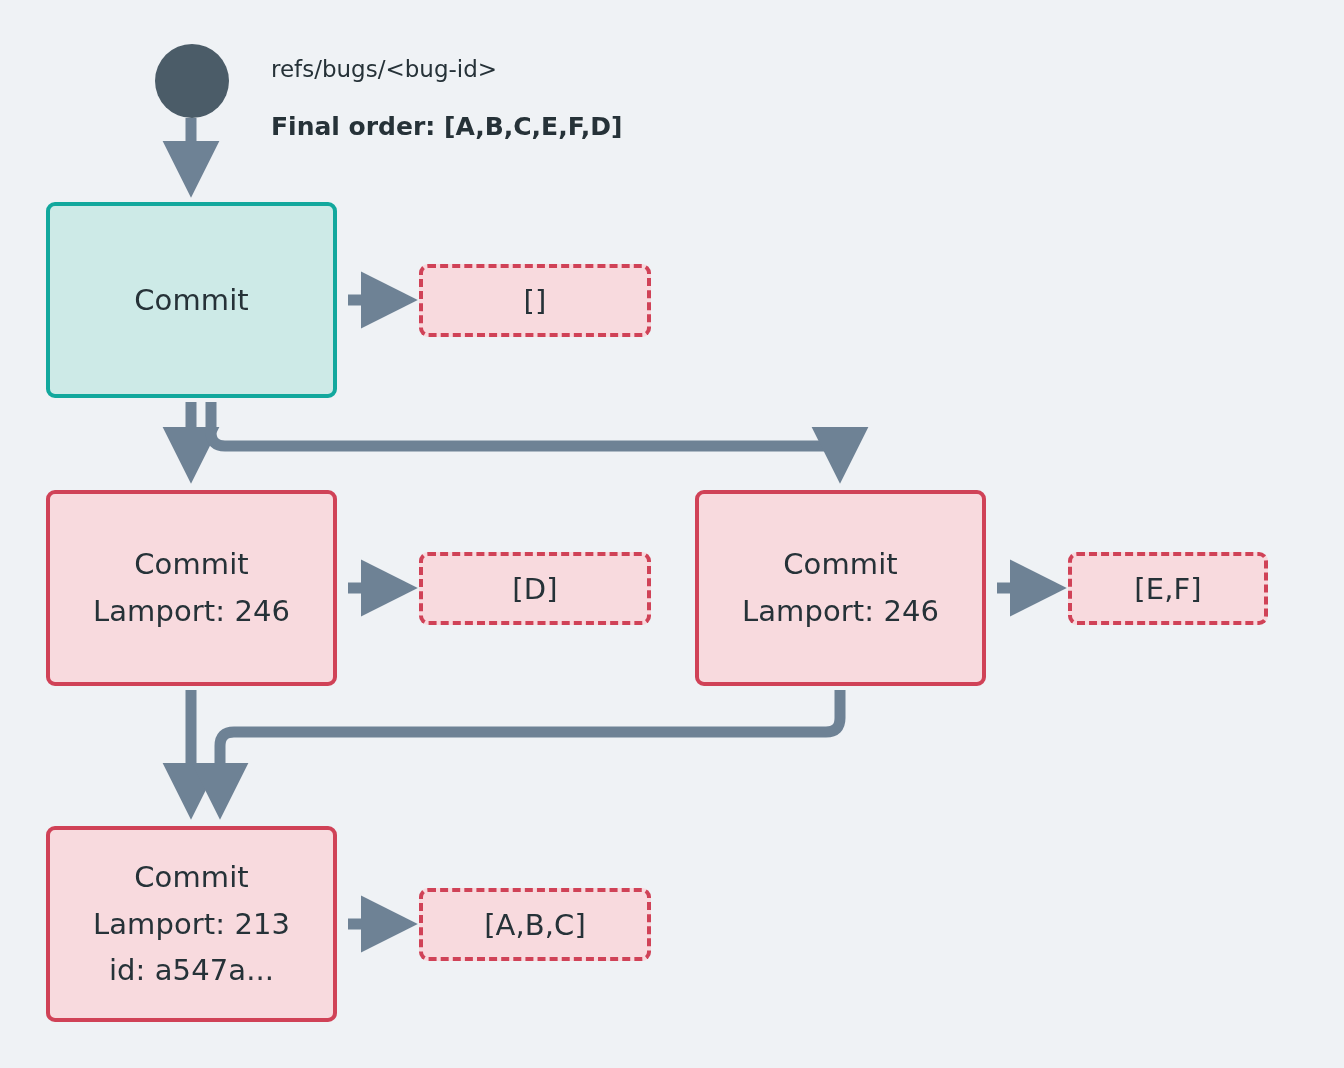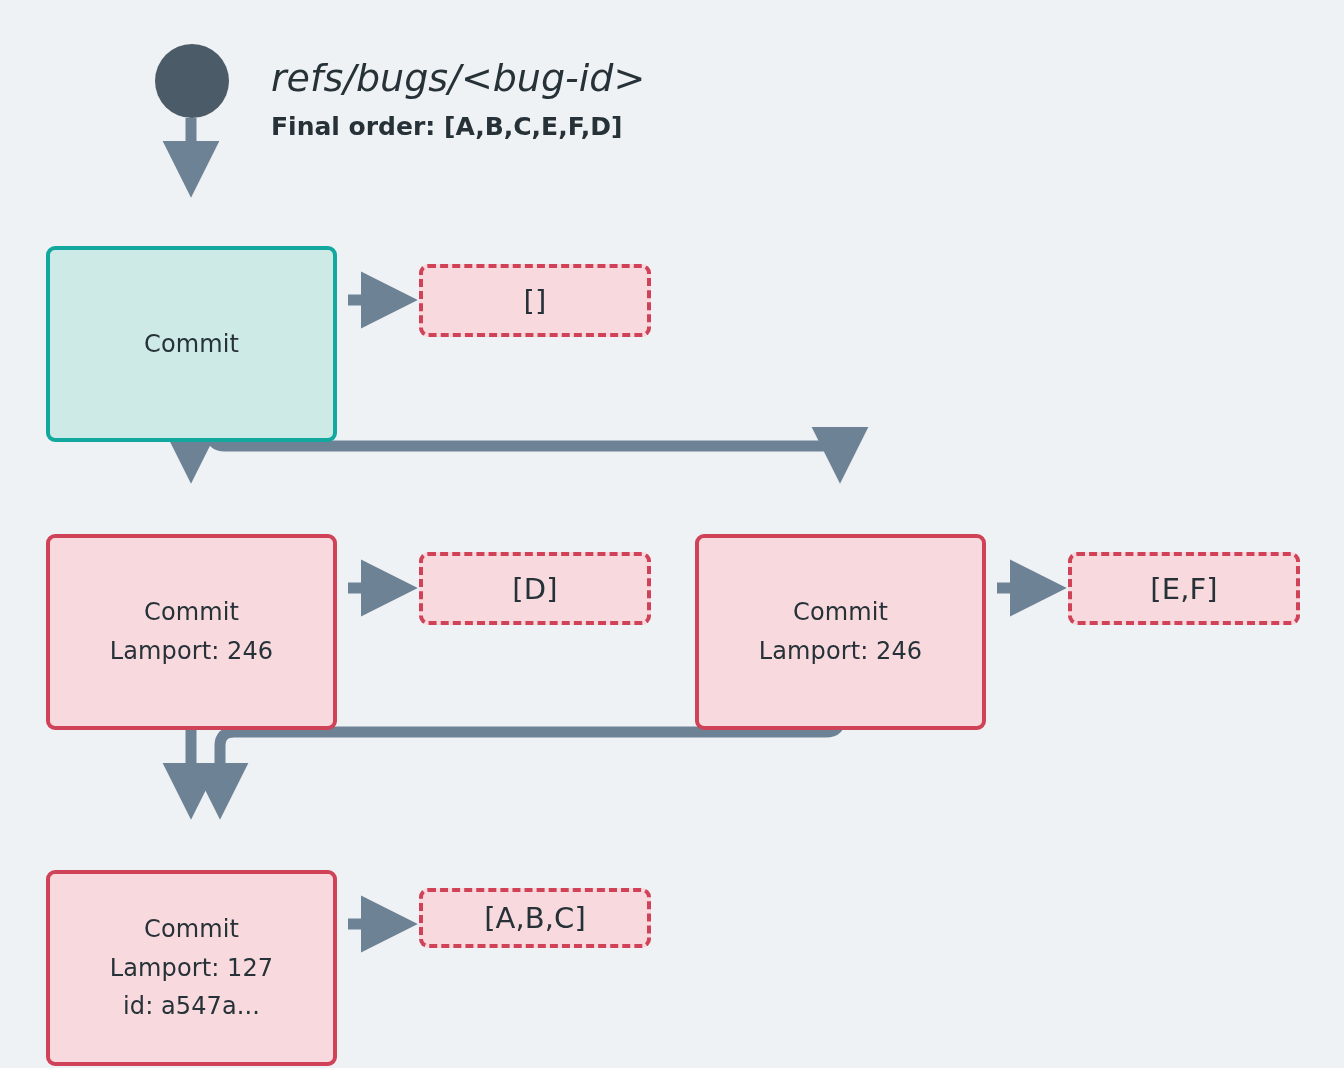--- a/index.html
+++ b/index.html
@@ -29,25 +29,24 @@
 
   .node {
     position: absolute;
     box-sizing: border-box;
     display: flex;
     flex-direction: column;
     align-items: center;
     justify-content: center;
     border-radius: 9px;
     color: #263238;
-    font-size: 24px;
+    font-size: 29px;
     line-height: 1.62;
     text-align: center;
     letter-spacing: .1px;
-    margin-top: 44px;
   }
   .node .ln {
     display: block;
     white-space: nowrap;
   }
 
   .commit-start {
     background: #cdeae7;
     border: 4px solid #12a89d;
   }
@@ -76,23 +75,22 @@
     border-radius: 50%;
     background: #4b5c68;
   }
 
   .caption {
     position: absolute;
     color: #263238;
     white-space: nowrap;
   }
   .caption.ref {
-    font-size: 38px;
+    font-size: 23px;
     font-weight: 400;
-    font-style: italic;
   }
   .caption.final {
     font-size: 25px;
     font-weight: 700;
   }
 </style>
 </head>
 <body>
 
 <div id="canvas">
@@ -140,27 +138,27 @@
 
   <div class="payload" style="left:419px; top:552px; width:232px; height:73px;">
     <span>[D]</span>
   </div>
 
   <div class="node commit-plain" style="left:695px; top:490px; width:291px; height:196px;">
     <span class="ln">Commit</span>
     <span class="ln">Lamport: 246</span>
   </div>
 
-  <div class="payload" style="left:1068px; top:552px; width:232px; height:73px;">
+  <div class="payload" style="left:1068px; top:552px; width:200px; height:73px;">
     <span>[E,F]</span>
   </div>
 
   <div class="node commit-plain" style="left:46px; top:826px; width:291px; height:196px;">
     <span class="ln">Commit</span>
-    <span class="ln">Lamport: 127</span>
+    <span class="ln">Lamport: 213</span>
     <span class="ln">id: a547a...</span>
   </div>
 
-  <div class="payload" style="left:419px; top:888px; width:232px; height:60px;">
+  <div class="payload" style="left:419px; top:888px; width:232px; height:73px;">
     <span>[A,B,C]</span>
   </div>
 
 </div>
 
 </body></html>

